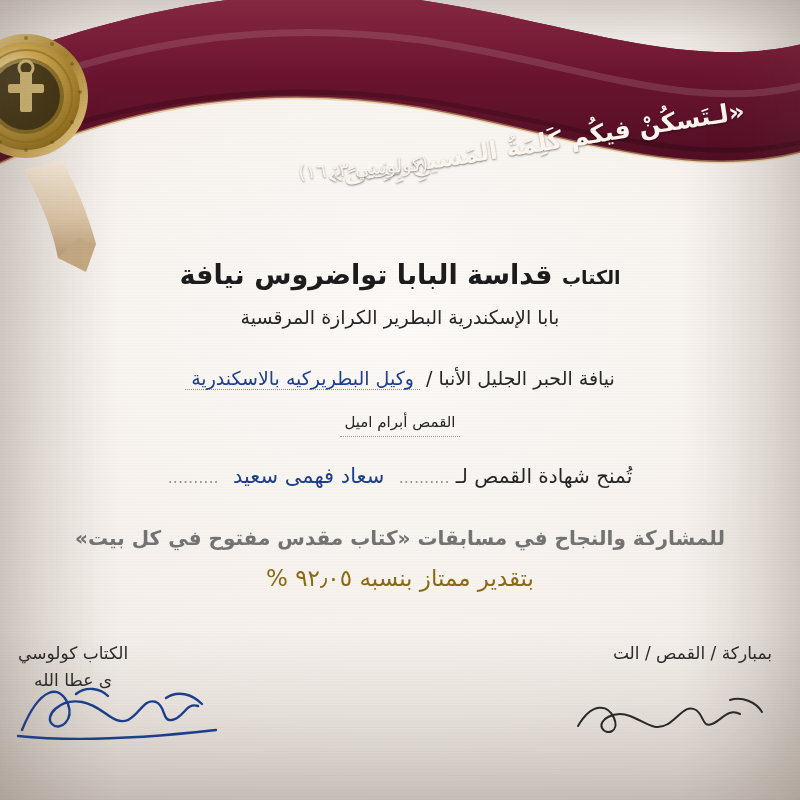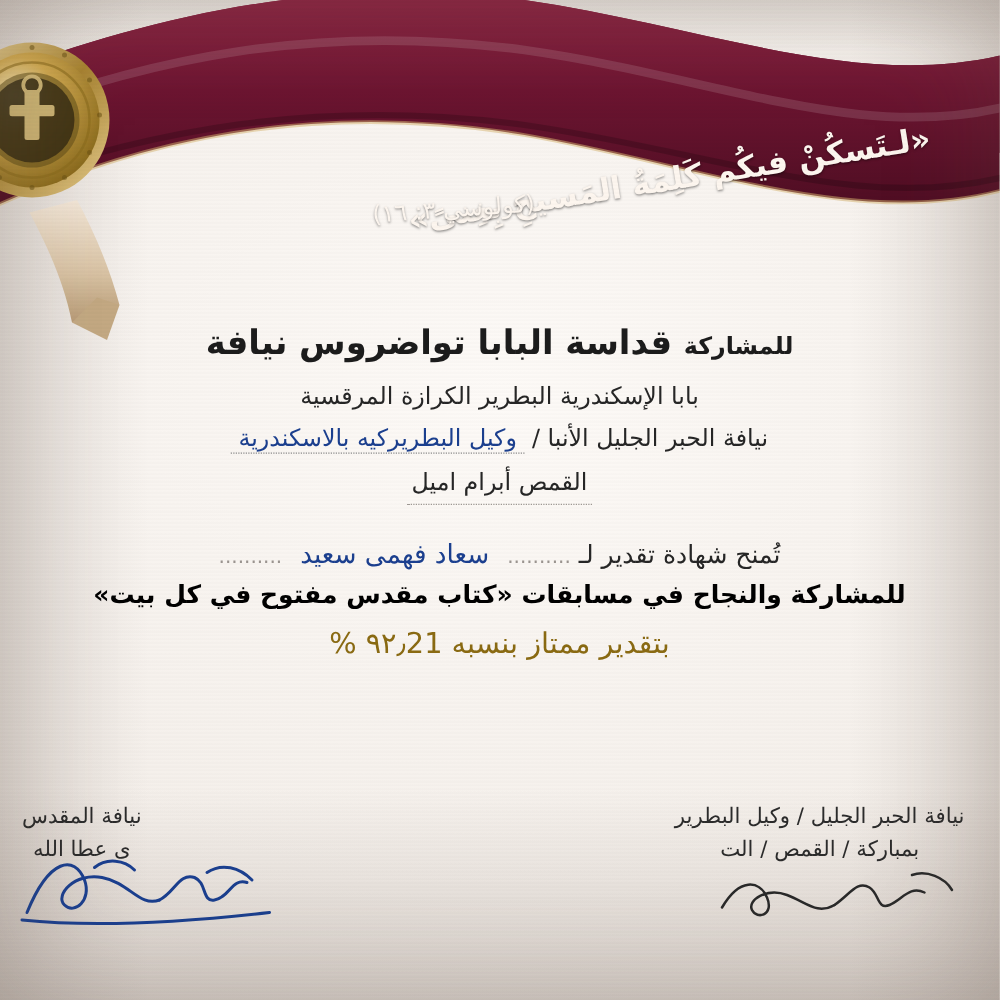--- a/index.html
+++ b/index.html
@@ -107,31 +107,31 @@
     margin-top: 7px;
     color: #262626;
   }
   .l-partner {
     font-size: 19px;
     margin-top: 20px;
     color: #262626;
   }
   .l-bishop {
     font-size: 19px;
-    margin-top: 6px;
+    margin-top: 33px;
     color: #262626;
   }
   .l-bishop .handwritten {
     color: #1b3f8f;
     border-bottom: 1px dotted #8b8b8b;
     padding: 0 6px;
   }
   .l-priest {
-    font-size: 19px;
-    margin-top: 6px;
+    font-size: 15px;
+    margin-top: 18px;
     color: #262626;
     border-bottom: 1px dotted #a09a95;
     display: inline-block;
     padding: 0 4px 3px 4px;
   }
   .l-award {
     font-size: 20px;
     margin-top: 24px;
     color: #262626;
   }
@@ -141,21 +141,22 @@
     font-size: 16px;
   }
   .l-award .name-hand {
     color: #1b3f8f;
     font-size: 21px;
     padding: 0 8px;
   }
   .l-reason {
     font-size: 20px;
     font-weight: bold;
-    color: #000000;
+    margin-top: 30px;
+    color: #737373;
   }
   .l-grade {
     font-size: 23px;
     margin-top: 8px;
     color: #8a6a12;
   }
 
   
   .sig-left {
     position: absolute;
@@ -306,51 +307,50 @@
           <circle cx="78" cy="132" r="2"></circle>
         <circle cx="52" cy="140" r="2"></circle>
           <circle cx="26" cy="132" r="2"></circle>
         <circle cx="8" cy="112" r="2"></circle>
       </g>
     </svg>
   </div>
 
   <div class="body">
     <p class="line l-bless">
-      <span class="small-prefix">للمشاركة</span>
+      <span class="small-prefix">الكتاب</span>
       <span>قداسة البابا تواضروس نيافة</span>
     </p>
     <p class="line l-pope-title">بابا الإسكندرية البطرير الكرازة المرقسية</p>
 
     <p class="line l-bishop">
       <span>نيافة الحبر الجليل الأنبا /</span>
       <span class="handwritten">وكيل البطريركيه بالاسكندرية</span>
     </p>
     <p class="line">
       <span class="l-priest">القمص أبرام اميل</span>
     </p>
 
     <p class="line l-award">
-      <span>تُمنح شهادة تقدير لـ</span>
+      <span>تُمنح شهادة القمص لـ</span>
       <span class="dots">..........</span>
       <span class="name-hand">سعاد فهمى سعيد</span>
       <span class="dots">..........</span>
     </p>
 
     <p class="line l-reason">للمشاركة والنجاح في مسابقات «كتاب مقدس مفتوح في كل بيت»</p>
-    <p class="line l-grade">بتقدير ممتاز بنسبه ٩٢٫21 %</p>
+    <p class="line l-grade">بتقدير ممتاز بنسبه ٩٢٫٠٥ %</p>
   </div>
 
   <div class="sig-left">
-    <div>نيافة الحبر الجليل / وكيل البطرير</div>
     <div>بمباركة / القمص / الت</div>
   </div>
 
   <div class="sig-right">
-    <div>نيافة المقدس</div>
+    <div>الكتاب كولوسي</div>
     <div>ى عطا الله</div>
   </div>
 
   <div class="sig-scribble-left">
     <svg width="240" height="70" viewBox="0 0 240 70">
       <g fill="none" stroke="#1b3f8f" stroke-width="2.4" stroke-linecap="round">
         <path d="M6,54 C24,10 44,8 52,28 C58,44 44,56 36,48 C28,40 44,22 66,26 C88,30 96,50 112,44"></path>
         <path d="M112,44 C124,38 128,22 140,26 C150,30 146,46 156,44 C168,42 170,26 182,30"></path>
         <path d="M60,18 C70,10 84,12 92,20"></path>
         <path d="M150,22 C162,14 176,18 186,28"></path>

